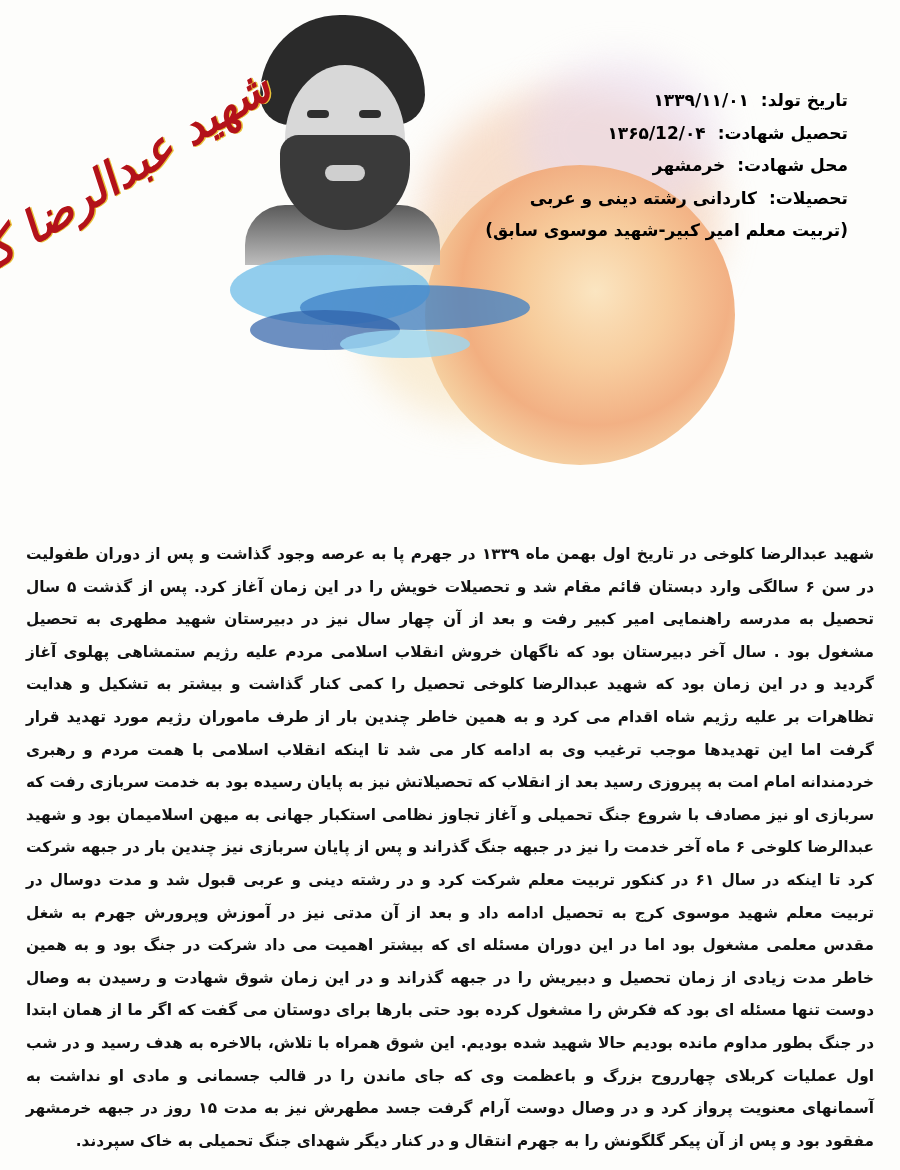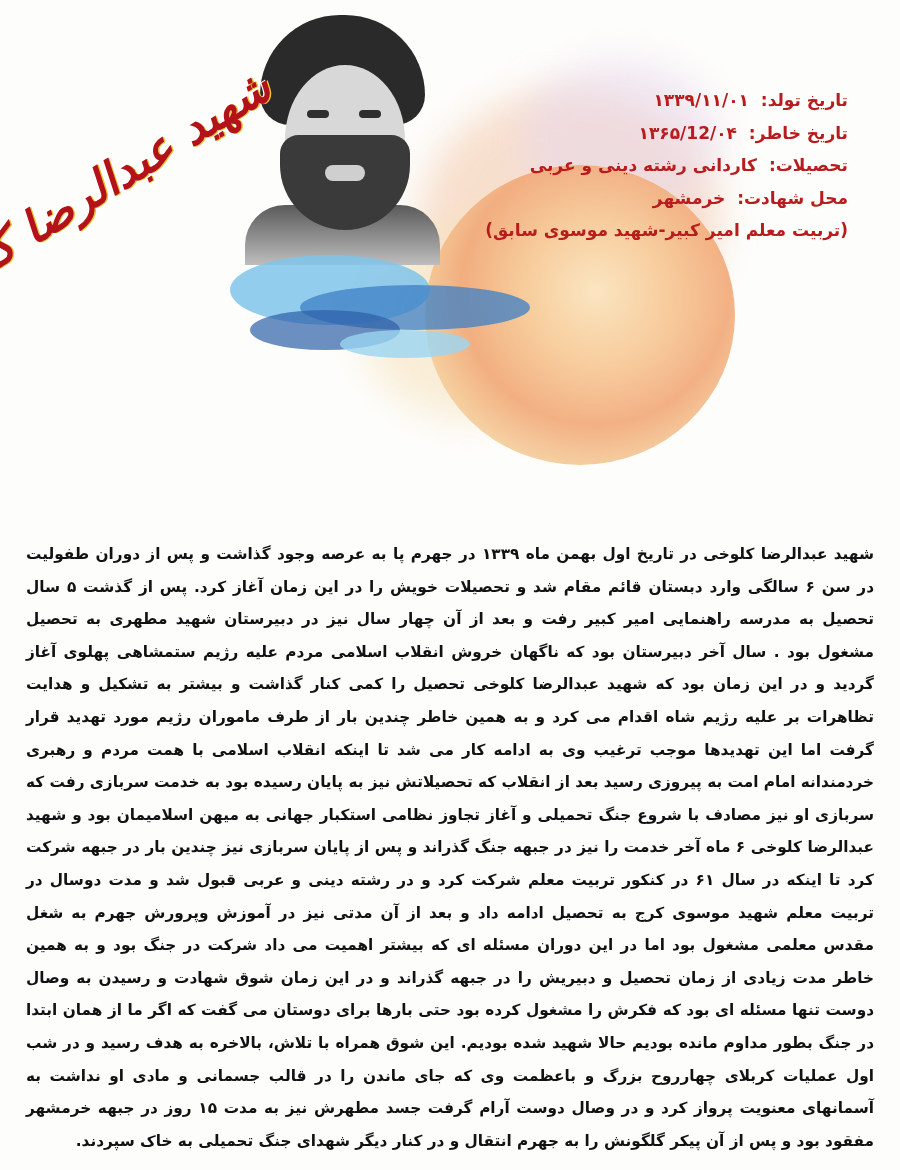--- a/index.html
+++ b/index.html
@@ -35,21 +35,21 @@
   .c3 { left: 250px; top: 310px; width: 150px; height: 40px; background: #2d5fa8; opacity: .7; }
   .c4 { left: 340px; top: 330px; width: 130px; height: 28px; background: #9ad6f2; opacity: .8; }
 
   
   .calligraphy { position: absolute; left: 18px; top: 215px; width: 310px; height: 110px; transform: rotate(-32deg); transform-origin: left center; }
   .calligraphy span { font-family: "DejaVu Serif", serif; font-size: 46px; font-weight: bold; font-style: italic; color: #b3121a;
     text-shadow: 1px 1px 0 #e8c23a, -1px -1px 0 #ffffff; direction: rtl; white-space: nowrap; display: block; }
 
   
   .info { position: absolute; right: 52px; top: 84px; direction: rtl; text-align: right; }
-  .info .row { font-size: 17px; font-weight: bold; line-height: 32.5px; color: #b91c1c; white-space: nowrap; }
+  .info .row { font-size: 17px; font-weight: bold; line-height: 32.5px; color: #000000; white-space: nowrap; }
   .info .row .lbl { margin-left: 6px; }
 
   
   .body-text { position: absolute; left: 14px; right: 14px; top: 526px; direction: rtl; text-align: justify; text-align-last: right;
     font-size: 15.3px; font-weight: bold; line-height: 32.6px; color: #121212; }
   .body-text p { margin: 12px; }
   .body-text .closing { margin-top: 0; }
 </style>
 </head>
 <body>
@@ -78,30 +78,30 @@
   <div class="calligraphy">
     <span>شهید عبدالرضا کلوخی</span>
   </div>
 
   <div class="info">
     <div class="row">
       <span class="lbl">تاریخ تولد:</span>
       <span>۱۳۳۹/۱۱/۰۱</span>
     </div>
     <div class="row">
-      <span class="lbl">تاریخ خاطر:</span>
+      <span class="lbl">تحصیل شهادت:</span>
       <span>۱۳۶۵/12/۰۴</span>
+    </div>
+    <div class="row">
+      <span class="lbl">محل شهادت:</span>
+      <span>خرمشهر</span>
     </div>
     <div class="row">
       <span class="lbl">تحصیلات:</span>
       <span>کاردانی رشته دینی و عربی</span>
-    </div>
-    <div class="row">
-      <span class="lbl">محل شهادت:</span>
-      <span>خرمشهر</span>
     </div>
     <div class="row">
       <span>(تربیت معلم امیر کبیر-شهید موسوی سابق)</span>
     </div>
   </div>
 </div>
 
 <div class="body-text">
   <p>شهید عبدالرضا کلوخی در تاریخ اول بهمن ماه ۱۳۳۹ در جهرم پا به عرصه وجود گذاشت و پس از دوران طفولیت در سن ۶ سالگی وارد دبستان قائم مقام شد و تحصیلات خویش را در این زمان آغاز کرد. پس از گذشت ۵ سال تحصیل به مدرسه راهنمایی امیر کبیر رفت و بعد از آن چهار سال نیز در دبیرستان شهید مطهری به تحصیل مشغول بود . سال آخر دبیرستان بود که ناگهان خروش انقلاب اسلامی مردم علیه رژیم ستمشاهی پهلوی آغاز گردید و در این زمان بود که شهید عبدالرضا کلوخی تحصیل را کمی کنار گذاشت و بیشتر به تشکیل و هدایت تظاهرات بر علیه رژیم شاه اقدام می کرد و به همین خاطر چندین بار از طرف ماموران رژیم مورد تهدید قرار گرفت اما این تهدیدها موجب ترغیب وی به ادامه کار می شد تا اینکه انقلاب اسلامی با همت مردم و رهبری خردمندانه امام امت به پیروزی رسید بعد از انقلاب که تحصیلاتش نیز به پایان رسیده بود به خدمت سربازی رفت که سربازی او نیز مصادف با شروع جنگ تحمیلی و آغاز تجاوز نظامی استکبار جهانی به میهن اسلامیمان بود و شهید عبدالرضا کلوخی ۶ ماه آخر خدمت را نیز در جبهه جنگ گذراند و پس از پایان سربازی نیز چندین بار در جبهه شرکت کرد تا اینکه در سال ۶۱ در کنکور تربیت معلم شرکت کرد و در رشته دینی و عربی قبول شد و مدت دوسال در تربیت معلم شهید موسوی کرج به تحصیل ادامه داد و بعد از آن مدتی نیز در آموزش وپرورش جهرم به شغل مقدس معلمی مشغول بود اما در این دوران مسئله ای که بیشتر اهمیت می داد شرکت در جنگ بود و به همین خاطر مدت زیادی از زمان تحصیل و دبیریش را در جبهه گذراند و در این زمان شوق شهادت و رسیدن به وصال دوست تنها مسئله ای بود که فکرش را مشغول کرده بود حتی بارها برای دوستان می گفت که اگر ما از همان ابتدا در جنگ بطور مداوم مانده بودیم حالا شهید شده بودیم. این شوق همراه با تلاش، بالاخره به هدف رسید و در شب اول عملیات کربلای چهارروح بزرگ و باعظمت وی که جای ماندن را در قالب جسمانی و مادی او نداشت به آسمانهای معنویت پرواز کرد و در وصال دوست آرام گرفت جسد مطهرش نیز به مدت ۱۵ روز در جبهه خرمشهر مفقود بود و پس از آن پیکر گلگونش را به جهرم انتقال و در کنار دیگر شهدای جنگ تحمیلی به خاک سپردند.</p>
   <p class="closing">روحش شاد و راهش طریق پویندگان حقیقت باد.</p>

